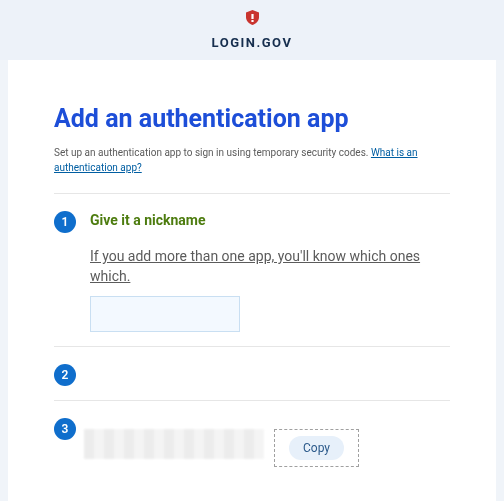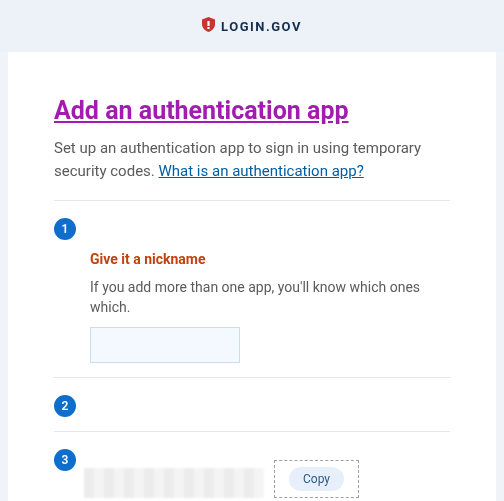--- a/index.html
+++ b/index.html
@@ -6,47 +6,47 @@
   body {
     font-family: -apple-system, BlinkMacSystemFont, "Segoe UI", Roboto, "Helvetica Neue", Arial, sans-serif;
     background: #f0f4f9;
     color: #1b1b1b;
     width: 504px;
     height: 501px;
     overflow: hidden;
   }
   .header {
     background: #edf2f9;
-    height: 52px;
+    height: 60px;
     display: flex;
     align-items: center;
     justify-content: center;
     gap: 6px;
+    flex-direction: column;
   }
   .header-title {
     font-size: 13px;
     font-weight: 700;
     letter-spacing: 1.5px;
     color: #162e4e;
   }
   .card {
     background: #fff;
     margin: 0 8px;
     padding: 44px 46px 0 46px;
     min-height: 449px;
   }
   h1 {
     font-size: 25px;
     font-weight: 700;
-    color: #a21caf;
+    color: #1d4ed8;
     margin-bottom: 12px;
-    text-decoration: underline;
   }
   .subtext {
-    font-size: 15px;
+    font-size: 10px;
     color: #5b5b5b;
     line-height: 1.5;
     margin-bottom: 8px;
   }
   .subtext a {
     color: #005ea2;
     text-decoration: underline;
   }
   .divider {
     border: none;
@@ -72,42 +72,42 @@
     font-weight: 600;
     display: flex;
     align-items: center;
     justify-content: center;
     margin-top: 1px;
   }
   .step-body { flex: 1; }
   .step-title {
     font-size: 14px;
     font-weight: 700;
-    color: #c2410c;
+    color: #4d7c0f;
     line-height: 1.5;
-    margin-top: 32px;
   }
   .step-desc {
     font-size: 14px;
     color: #5b5b5b;
-    margin-top: 8px;
+    margin-top: 16px;
     line-height: 1.4;
+    text-decoration: underline;
   }
   .nickname-input {
     margin-top: 10px;
     width: 150px;
     height: 36px;
     border: 1px solid #c9dff2;
     background: #f3f9ff;
     padding: 0 8px;
     font-size: 14px;
   }
   .key-row {
     display: flex;
-    align-items: flex-end;
+    align-items: flex-start;
     gap: 10px;
     margin-top: 12px;
     margin-left: -6px;
   }
   .key-blur {
     width: 180px;
     height: 30px;
     background: repeating-linear-gradient(
       90deg,
       #e9e9e9 0px, #e9e9e9 10px,

